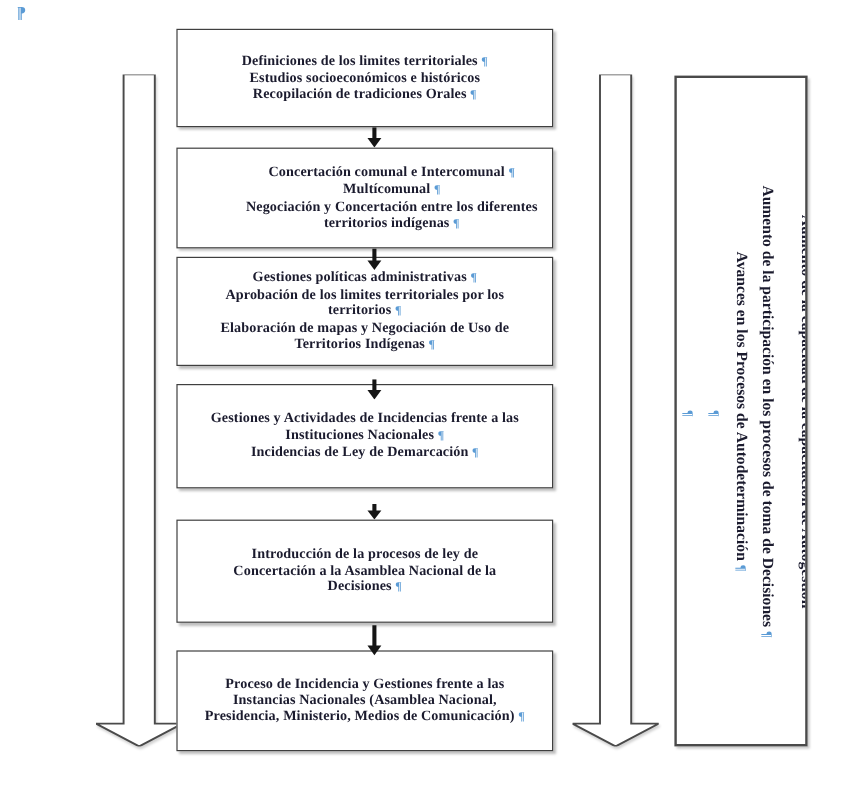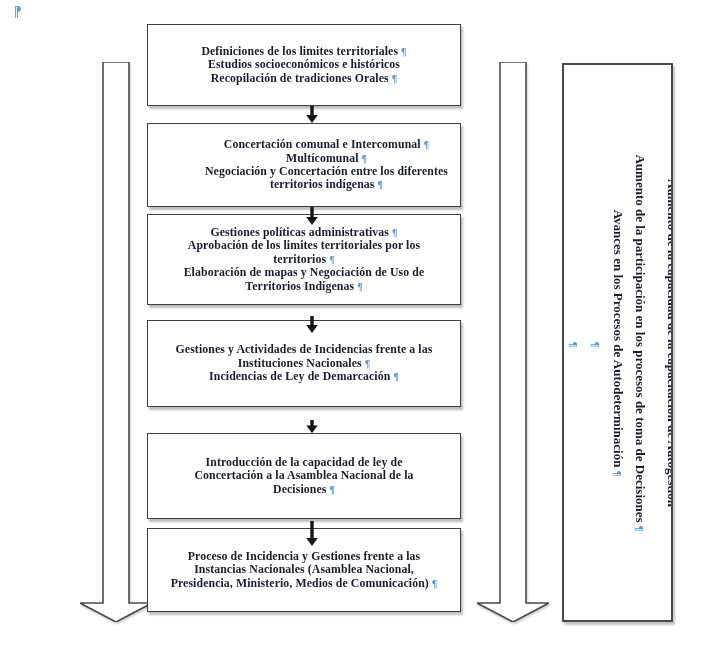--- a/index.html
+++ b/index.html
@@ -31,21 +31,21 @@
     color:#1b1b2e; letter-spacing:.1px;
   }
   .mark {
     color:#5b9bd5; font-size:10px; font-weight:bold; margin-left:3px;
   }
   #box1 { top:24px;  height:82px; }
   #box2 { top:123px; height:84px;padding-left:45px; }
   #box3 { top:214px; height:91px; }
   #box4 { top:320px; height:87px; }
   #box5 { top:433px; height:86px; }
-  #box6 { top:528px; height:84px; }
+  #box6 { top:542px; height:84px; }
   
   .connector { position:absolute; left:304px; width:16px; }
   #conn1 { top:106px; height:17px; }
   #conn2 { top:207px; height:18px; }
   #conn3 { top:316px; height:17px; }
   #conn4 { top:420px; height:13px; }
   #conn5 { top:519px; height:28px; }
   
   .long-arrow { position:absolute; top:62px; width:72px; height:560px;
     filter:drop-shadow(1.5px 2px 1px rgba(0,0,0,.18)); }
@@ -104,21 +104,21 @@
       <div class="bline"><span>territorios</span><span class="mark">¶</span></div>
       <div class="bline"><span>Elaboración de mapas y Negociación de Uso de</span></div>
       <div class="bline"><span>Territorios Indígenas</span><span class="mark">¶</span></div>
     </div>
   <div id="box4" class="flow-box">
       <div class="bline"><span>Gestiones y Actividades de Incidencias frente a las</span></div>
       <div class="bline"><span>Instituciones Nacionales</span><span class="mark">¶</span></div>
       <div class="bline"><span>Incidencias de Ley de Demarcación</span><span class="mark">¶</span></div>
     </div>
   <div id="box5" class="flow-box">
-      <div class="bline"><span>Introducción de la capacidad de ley de</span></div>
+      <div class="bline"><span>Introducción de la procesos de ley de</span></div>
       <div class="bline"><span>Concertación a la Asamblea Nacional de la</span></div>
       <div class="bline"><span>Decisiones</span><span class="mark">¶</span></div>
     </div>
   <div id="box6" class="flow-box">
       <div class="bline"><span>Proceso de Incidencia y Gestiones frente a las</span></div>
       <div class="bline"><span>Instancias Nacionales (Asamblea Nacional,</span></div>
       <div class="bline"><span>Presidencia, Ministerio, Medios de Comunicación)</span><span class="mark">¶</span></div>
     </div>
 
   <svg id="conn1" class="connector" viewBox="0 0 16 17">

